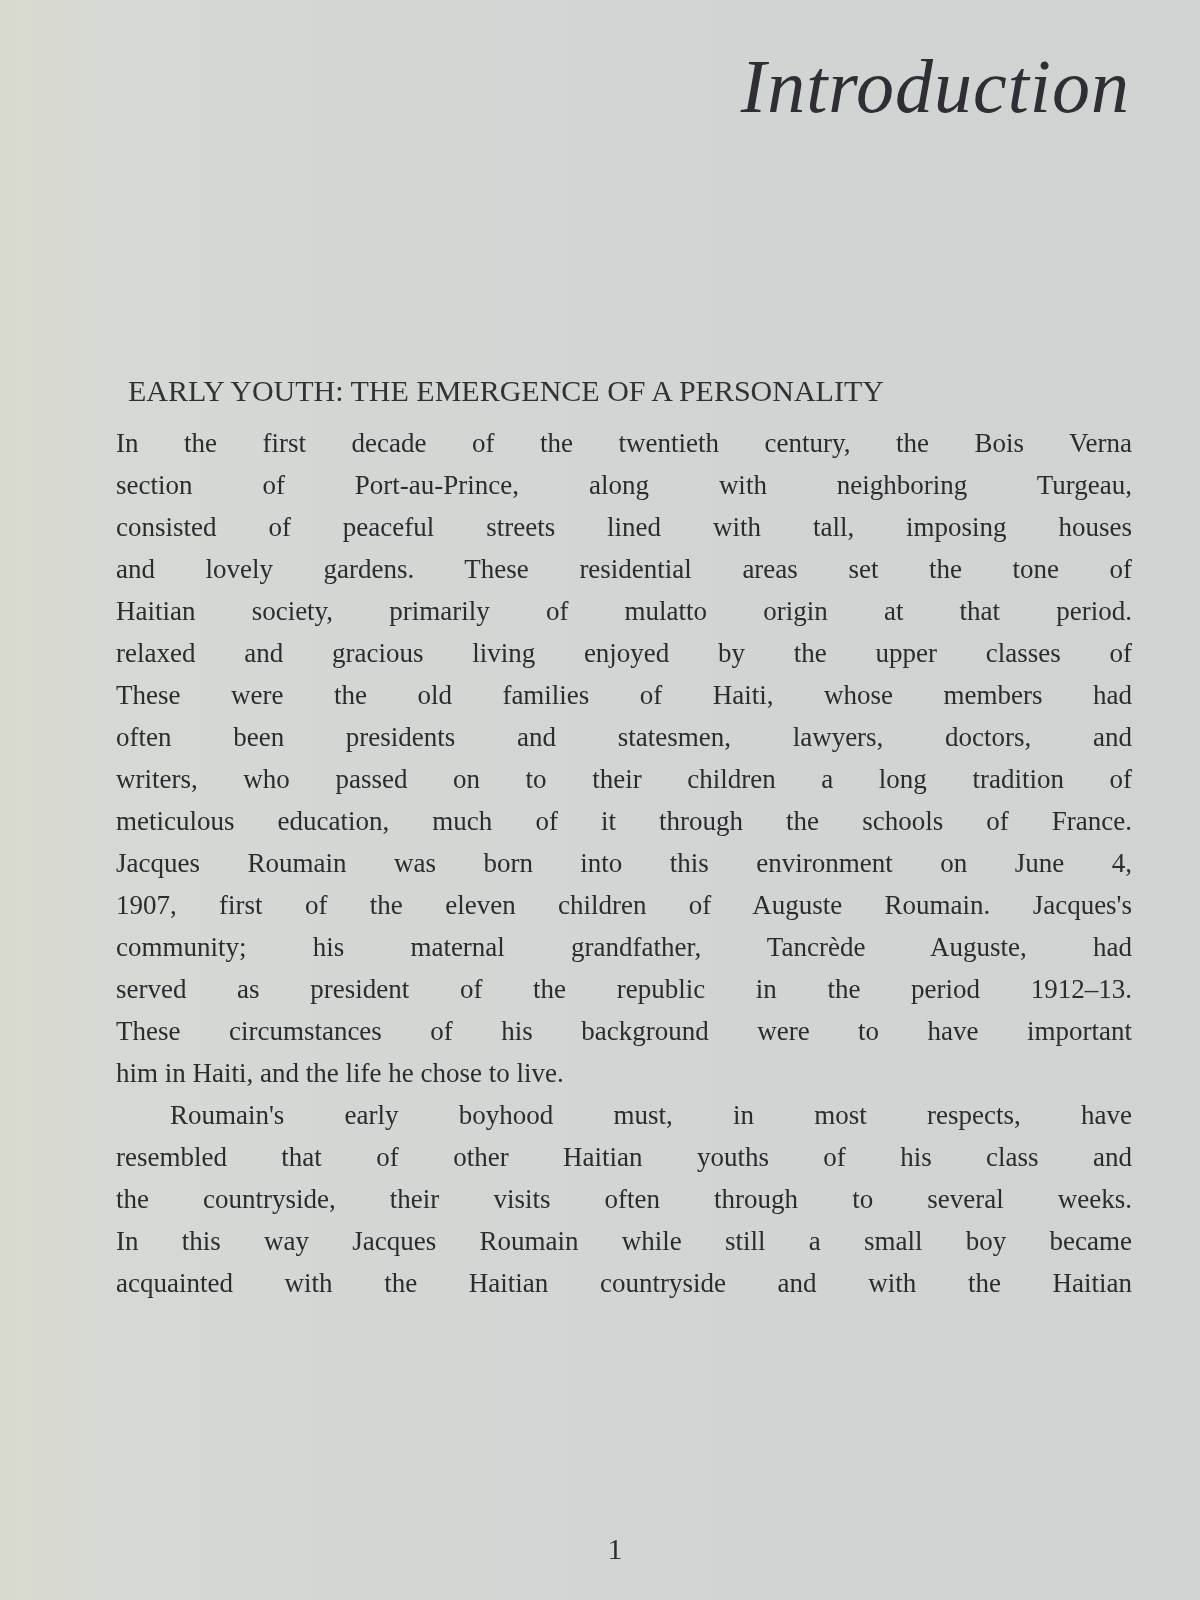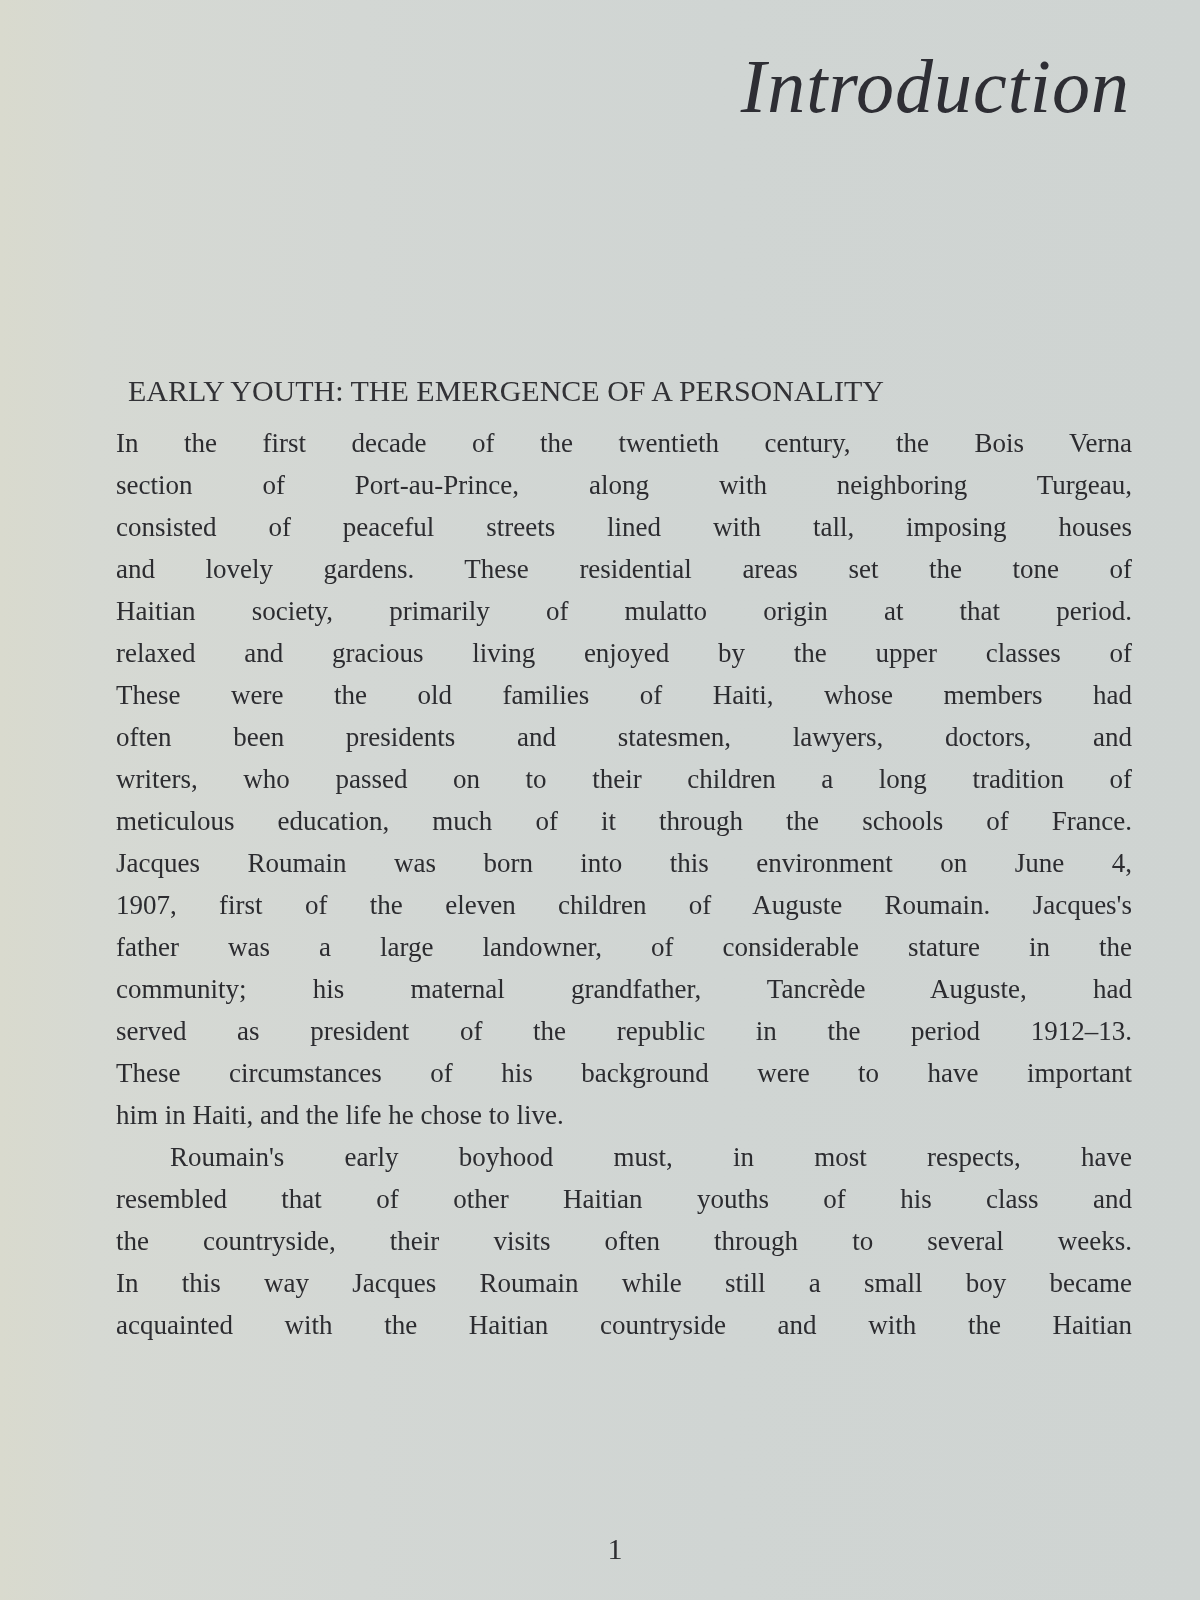--- a/index.html
+++ b/index.html
@@ -92,21 +92,20 @@
       <span class="line">consisted of peaceful streets lined with tall, imposing houses</span>
       <span class="line">and lovely gardens. These residential areas set the tone of</span>
       <span class="line">Haitian society, primarily of mulatto origin at that period.</span>
       <span class="line">relaxed and gracious living enjoyed by the upper classes of</span>
       <span class="line">These were the old families of Haiti, whose members had</span>
       <span class="line">often been presidents and statesmen, lawyers, doctors, and</span>
       <span class="line">writers, who passed on to their children a long tradition of</span>
       <span class="line">meticulous education, much of it through the schools of France.</span>
       <span class="line">Jacques Roumain was born into this environment on June 4,</span>
       <span class="line">1907, first of the eleven children of Auguste Roumain. Jacques's</span>
-      <span class="line">father was a large landowner, of considerable stature in the</span>
       <span class="line">community; his maternal grandfather, Tancrède Auguste, had</span>
       <span class="line">served as president of the republic in the period 1912–13.</span>
       <span class="line">These circumstances of his background were to have important</span>
       <span class="line last">him in Haiti, and the life he chose to live.</span>
     </div>
     <div>
       <span class="line indent">Roumain's early boyhood must, in most respects, have</span>
       <span class="line">resembled that of other Haitian youths of his class and</span>
       <span class="line">the countryside, their visits often through to several weeks.</span>
       <span class="line">In this way Jacques Roumain while still a small boy became</span>

